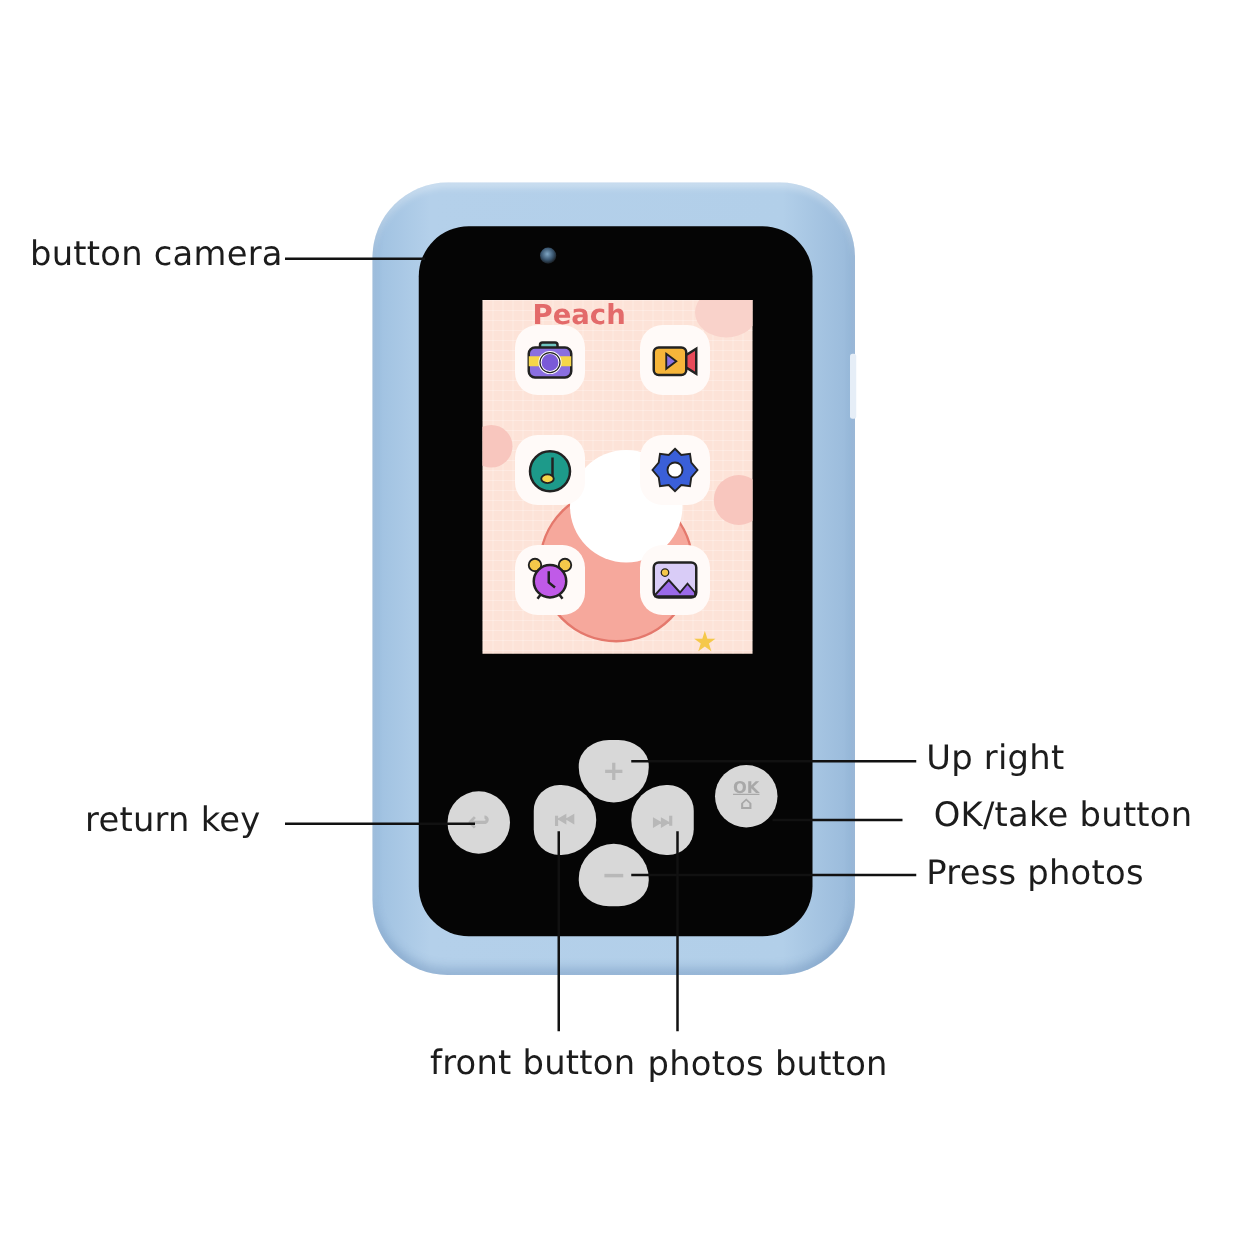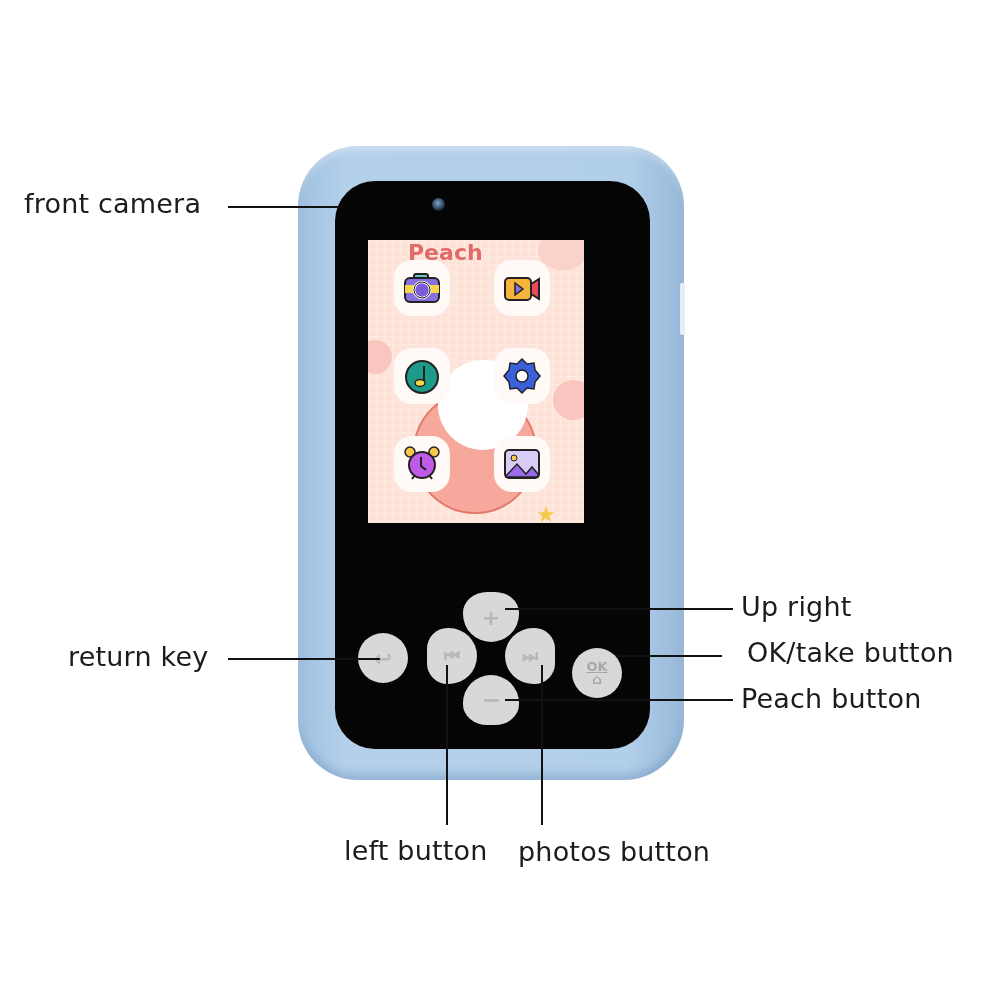--- a/index.html
+++ b/index.html
@@ -9,21 +9,21 @@
   
   .device { position:absolute; left:298px; top:146px; width:386px; height:634px;
             background:linear-gradient(90deg,#9ec0e0 0%,#b4d0ea 12%,#b2cfe9 85%,#98b9da 100%);
             border-radius:60px; box-shadow: inset 0 -6px 8px rgba(60,100,150,0.25), inset 0 4px 6px rgba(255,255,255,0.35); }
   .side-btn { position:absolute; left:680px; top:283px; width:5px; height:52px; background:#e6eef7; border-radius:2px; }
   .face { position:absolute; left:335px; top:181px; width:315px; height:568px; background:#050505; border-radius:40px; }
   .cam { position:absolute; left:432px; top:198px; width:13px; height:13px; border-radius:50%;
          background:radial-gradient(circle at 45% 40%, #7fa6c4 0%, #3a5670 45%, #111 80%); }
 
   
-  .screen { position:absolute; left:368px; top:240px; width:216px; height:283px; overflow:hidden;
+  .screen { position:absolute; left:386px; top:240px; width:216px; height:283px; overflow:hidden;
             background:#fde3d8;
             background-image: linear-gradient(rgba(255,255,255,0.25) 1px, transparent 1px),
                               linear-gradient(90deg, rgba(255,255,255,0.25) 1px, transparent 1px);
             background-size:8px 8px; }
   .wall-title { position:absolute; left:40px; top:0px; font:bold 22px "DejaVu Sans", sans-serif; color:#e36a6a; }
   .blob { position:absolute; border-radius:50%; }
   .peach { left:45px; top:150px; width:120px; height:120px; background:#f6a89c; border:2px solid #e4786c; }
   .bear  { left:70px; top:120px; width:90px; height:90px; background:#fff; }
   .flower1 { left:-10px; top:100px; width:34px; height:34px; background:#f8c6be; }
   .flower2 { left:185px; top:140px; width:40px; height:40px; background:#f8c6be; }
@@ -31,21 +31,21 @@
   .star { position:absolute; left:168px; top:262px; font-size:22px; color:#f5c84a; }
 
   .app { position:absolute; width:56px; height:56px; border-radius:18px; background:#fffaf8;
          display:flex; align-items:center; justify-content:center; }
   .app svg { width:40px; height:40px; }
 
   
   .btn { position:absolute; background:#d8d8d8; display:flex; align-items:center; justify-content:center;
          color:#b8b8b8; font-weight:bold; }
   .btn-return { left:358px; top:633px; width:50px; height:50px; border-radius:50%; }
-  .btn-ok { left:572px; top:648px; width:50px; height:50px; border-radius:50%; flex-direction:column; font-size:13px; line-height:13px; color:#a8a8a8;text-align:right; }
+  .btn-ok { left:572px; top:612px; width:50px; height:50px; border-radius:50%; flex-direction:column; font-size:13px; line-height:13px; color:#a8a8a8;text-align:right; }
   .btn-up { left:463px; top:592px; width:56px; height:50px; border-radius:26px 26px 30px 30px / 22px 22px 30px 30px; }
   .btn-down { left:463px; top:675px; width:56px; height:50px; border-radius:30px 30px 26px 26px / 30px 30px 22px 22px; }
   .btn-left { left:427px; top:628px; width:50px; height:56px; border-radius:22px 30px 30px 22px; }
   .btn-right { left:505px; top:628px; width:50px; height:56px; border-radius:30px 22px 22px 30px; }
 
   
   .label { position:absolute; font-size:27px; color:#1c1c1c; white-space:nowrap; letter-spacing:0.2px; }
   .line { position:absolute; background:#111; }
 </style>
 </head>
@@ -139,19 +139,19 @@
 </div>
 
 <div class="line" style="left:228px;top:206px;width:112px;height:2px;"></div>
 <div class="line" style="left:228px;top:658px;width:152px;height:2px;"></div>
 <div class="line" style="left:505px;top:608px;width:228px;height:2px;"></div>
 <div class="line" style="left:618px;top:655px;width:104px;height:2px;"></div>
 <div class="line" style="left:505px;top:699px;width:228px;height:2px;"></div>
 <div class="line" style="left:446px;top:665px;width:2px;height:160px;"></div>
 <div class="line" style="left:541px;top:665px;width:2px;height:160px;"></div>
 
-<div class="label" style="left:24px;top:188px;">front camera</div>
+<div class="label" style="left:24px;top:188px;">button camera</div>
 <div class="label" style="left:68px;top:641px;">return key</div>
 <div class="label" style="left:741px;top:591px;">Up right</div>
 <div class="label" style="left:747px;top:637px;">OK/take button</div>
-<div class="label" style="left:741px;top:683px;">Peach button</div>
-<div class="label" style="left:344px;top:835px;">left button</div>
+<div class="label" style="left:741px;top:683px;">Press photos</div>
+<div class="label" style="left:344px;top:835px;">front button</div>
 <div class="label" style="left:518px;top:836px;">photos button</div>
 
 </body></html>

